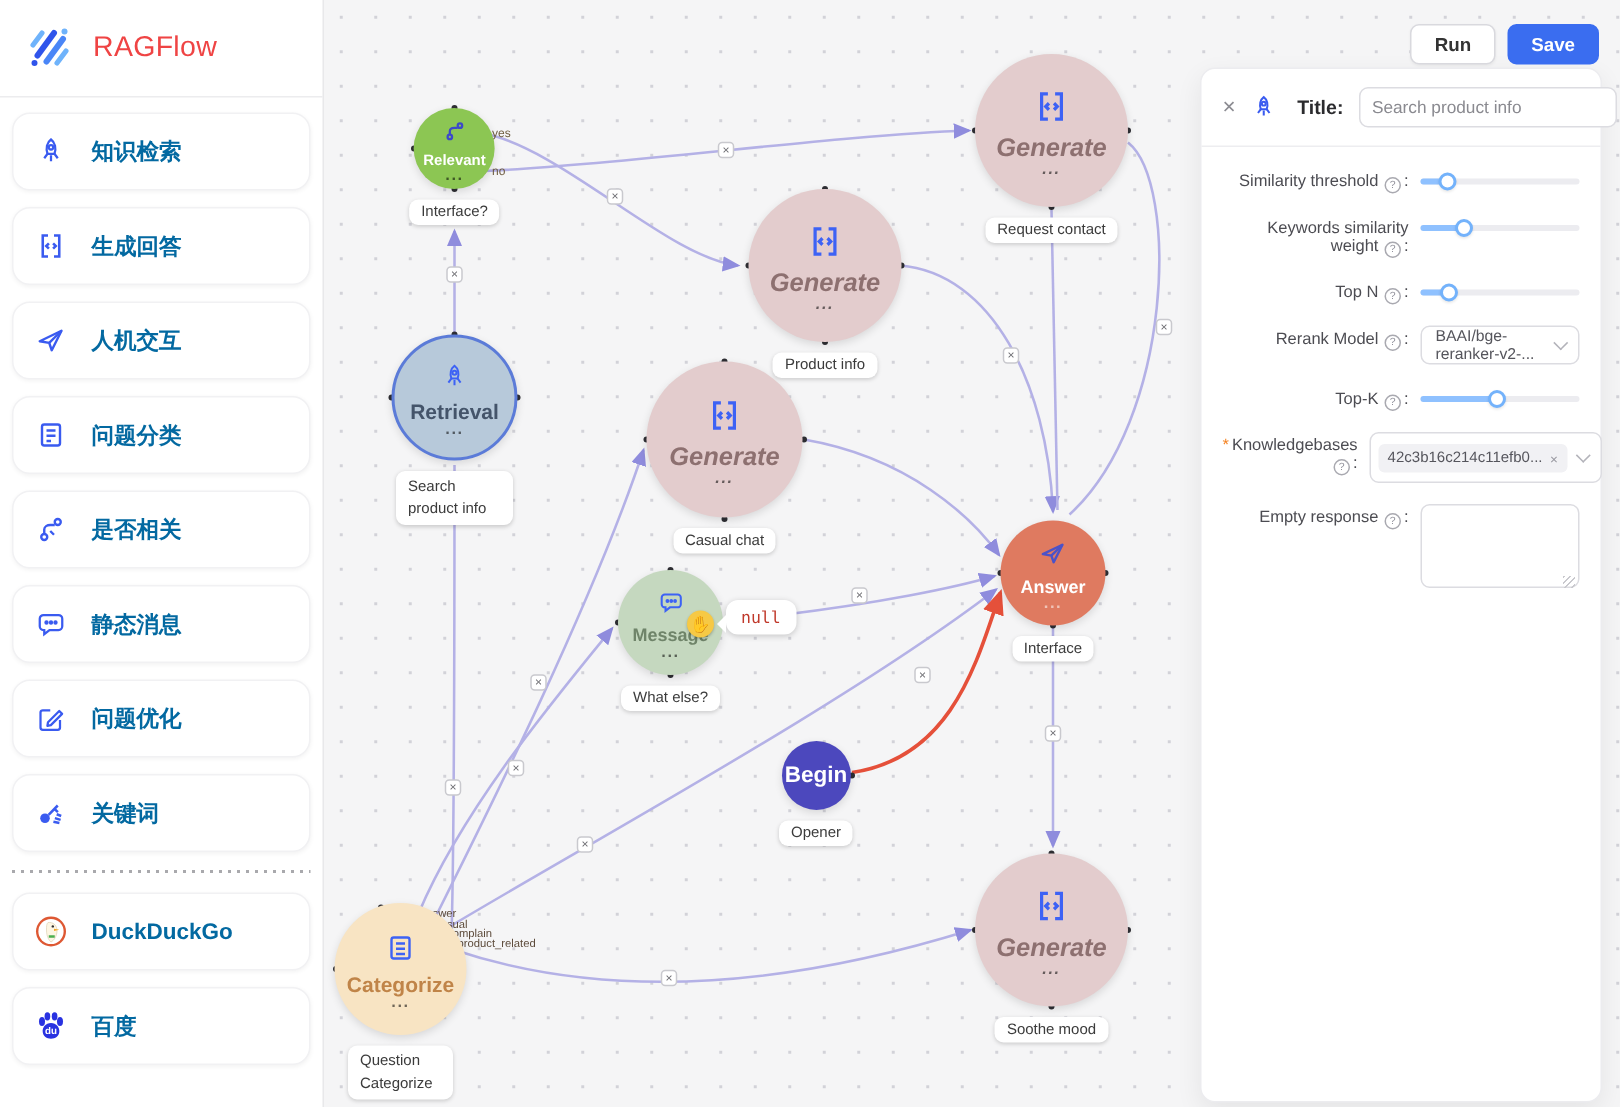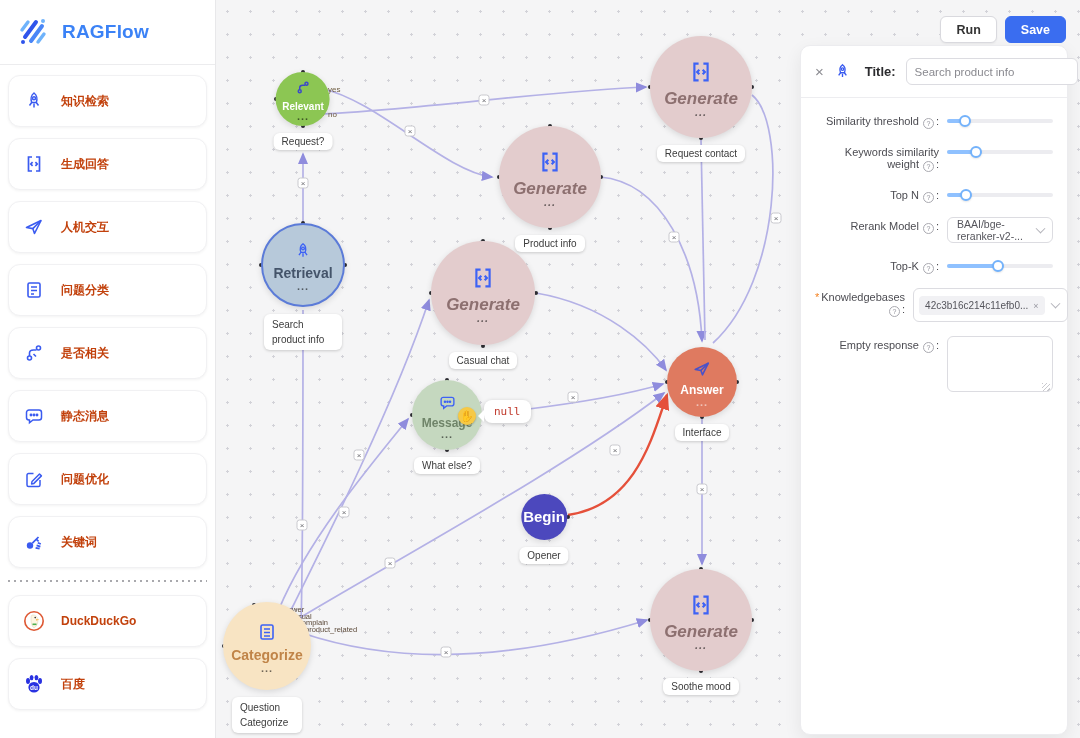--- a/index.html
+++ b/index.html
@@ -2,26 +2,26 @@
 <html><head>
 <meta charset="utf-8">
 <style>
   * { margin:0; padding:0; box-sizing:border-box; }
   html,body { width:1080px; height:738px; overflow:hidden; font-family:"Liberation Sans",sans-serif; background:#fff; }
   #app { position:relative; width:1080px; height:738px; display:flex; }
 
   
   .sidebar { width:216px; height:738px; background:#fff; border-right:1px solid #e8e8ea; position:relative; z-index:5; }
   .logo-row { display:flex; align-items:center; gap:12px; padding:14px 0 14px 16px; height:64px; }
-  .logo-row .brand { font-size:19px; font-weight:700; color:#3b82f6; letter-spacing:.2px; }
+  .logo-row .brand { font-size:19px; font-weight:400; color:#ef4444; letter-spacing:.2px; }
   .sb-divider { border-top:1px solid #ececee; }
   .sb-items { padding:10px 8px 0 8px; }
   .sb-item { display:flex; align-items:center; gap:16px; height:52px; margin-bottom:11px; background:#fff;
              border:1px solid #f1f1f3; border-radius:12px; box-shadow:0 1px 3px rgba(0,0,0,.05); padding:0 14px; cursor:grab; }
-  .sb-item .lbl { font-size:12px; font-weight:700; color:#c2410c;text-align:right; }
+  .sb-item .lbl { font-size:15px; font-weight:700; color:#0369a1;text-align:right; }
   .dotted-divider { margin:4px 0 12px 0; height:4px;
      background-image:repeating-linear-gradient(90deg,#a9a9ad 0 2px,transparent 2px 6px); background-size:100% 2px; background-repeat:no-repeat; background-position:0 1px;}
   .sb-icon { width:22px; height:22px; flex:0 0 22px; display:flex; align-items:center; justify-content:center; }
 
   
   .canvas { position:relative; width:864px; height:738px; background:#f5f5f6;
             background-image:radial-gradient(#d2d2d8 1px, transparent 1.1px); background-size:23px 23px; }
   svg.edges { position:absolute; left:0; top:0; width:864px; height:738px; pointer-events:none; }
 
   .node { position:absolute; display:flex; flex-direction:column; align-items:center; transform:translateX(-50%); z-index:2; }
@@ -354,21 +354,21 @@
         <span>
           <svg width="15" height="15" viewBox="0 0 20 20" fill="none" stroke="#3c49c9" stroke-width="2">
             <circle cx="5.5" cy="15" r="2"></circle>
               <circle cx="14.5" cy="5" r="2"></circle>
             <path d="M5.5 13 V10 C5.5 8 7.5 7 9.5 7 L12.5 7"></path>
           </svg>
         </span>
         <span class="ntitle">Relevant</span>
         <span class="ndots">...</span>
       </div>
-      <div class="caption">Request?</div>
+      <div class="caption">Interface?</div>
     </div>
 
     <div class="node" style="left:485px;top:36px">
       <div class="circle c-gen">
         <span>
           <svg width="24" height="24" viewBox="0 0 20 20" fill="none" stroke="#3d62f5" stroke-width="1.8">
             <path d="M8 3 H4.5 V17 H8 M12 3 H15.5 V17 H12"></path>
               <path d="M8.6 8.2 L6.8 10 L8.6 11.8 M11.4 8.2 L13.2 10 L11.4 11.8"></path>
           </svg>
         </span>

